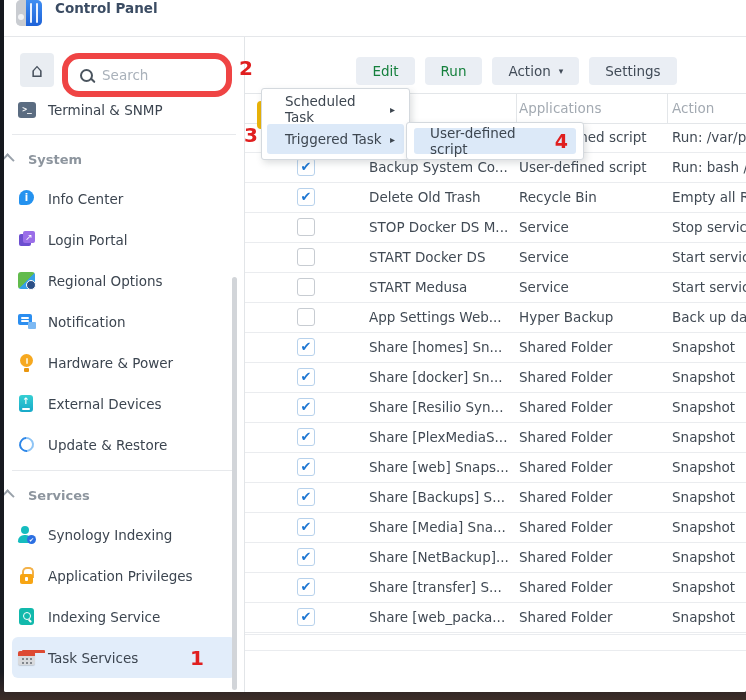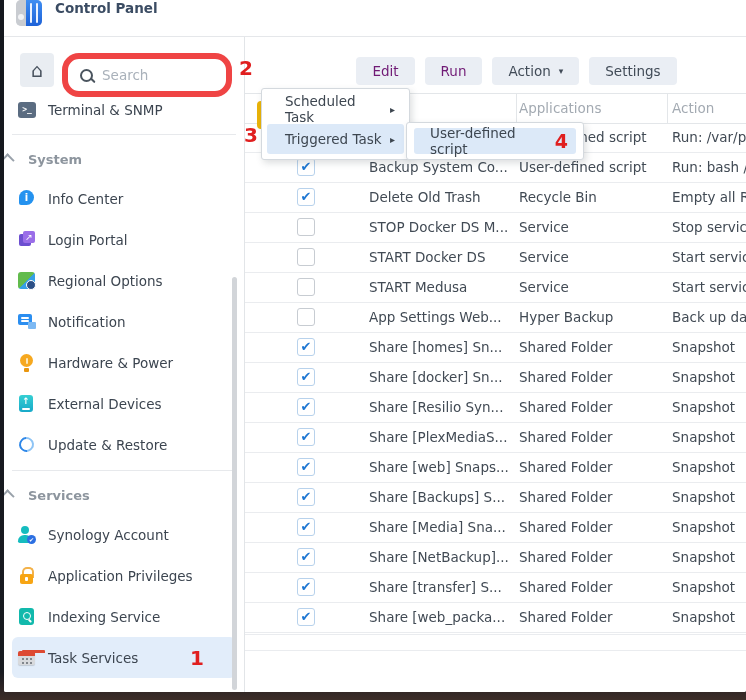--- a/index.html
+++ b/index.html
@@ -93,21 +93,21 @@
   .indexing-service-icon .p3{left:11px;top:11px;width:1.5px;height:4px;background:#fff;transform:rotate(-45deg);border-radius:1px;}
 
   .task-scheduler-icon .p1{left:0;top:2px;width:17px;height:14px;background:#d8dadd;border-radius:2px;box-shadow:0 1px 1px rgba(0,0,0,.15);}
   .task-scheduler-icon .p2{left:0;top:2px;width:17px;height:5px;background:#dd4a33;border-radius:2px 2px 0 0;box-shadow:3px -2px 0 -1px #dd4a33,11px -2px 0 -1px #dd4a33;}
   .task-scheduler-icon .p3{left:4px;top:9px;width:2px;height:2px;background:#81868c;box-shadow:4px 0 0 #81868c,8px 0 0 #81868c,0 4px 0 #81868c,4px 4px 0 #81868c,8px 4px 0 #81868c;}
 
   
   .toolbar{position:absolute;left:12px;top:20px;display:flex;gap:10px;z-index:5;}
   .tb-btn{height:28px;padding:0 16px;background:#eaeef4;border:none;border-radius:4px;font-size:13.5px;color:#414b57;display:flex;align-items:center;gap:8px;font-family:inherit;cursor:pointer;}
   .tb-btn.open{background:#eab308;margin-top:44px;}
-  .tb-btn.disabled{color:#701a75;cursor:default;}
+  .tb-btn.disabled{color:#15803d;cursor:default;}
   .caret-glyph{font-size:9px;color:#414b57;}
 
   
   .table-header{position:absolute;top:56px;left:0;right:0;height:29px;border-top:1px solid #e3e6e9;border-bottom:1px solid #e3e6e9;}
   .th{position:absolute;top:0;line-height:28px;font-size:13.5px;color:#a3aab2;cursor:pointer;}
   .th-app{left:274px;}
   .th-action{left:427px;}
   .th-sep{position:absolute;top:0;bottom:0;width:1px;background:#e3e6e9;}
   .rows{position:absolute;top:86px;left:0;right:0;}
   .trow{height:29px;border-bottom:1px solid #eaecef;position:relative;cursor:pointer;}
@@ -235,21 +235,21 @@
           <div class="side-section">
             <span class="chev"></span>
             <span class="sec-label">Services</span>
           </div>
           <div class="side-item">
             <span class="icon synology-account-icon">
               <i class="p1"></i>
               <i class="p2"></i>
               <i class="p3"></i>
             </span>
-            <span class="side-label">Synology Account</span>
+            <span class="side-label">Synology Indexing</span>
           </div>
           <div class="side-item">
             <span class="icon application-privileges-icon">
               <i class="p1"></i>
               <i class="p2"></i>
               <i class="p3"></i>
             </span>
             <span class="side-label">Application Privileges</span>
           </div>
           <div class="side-item">

